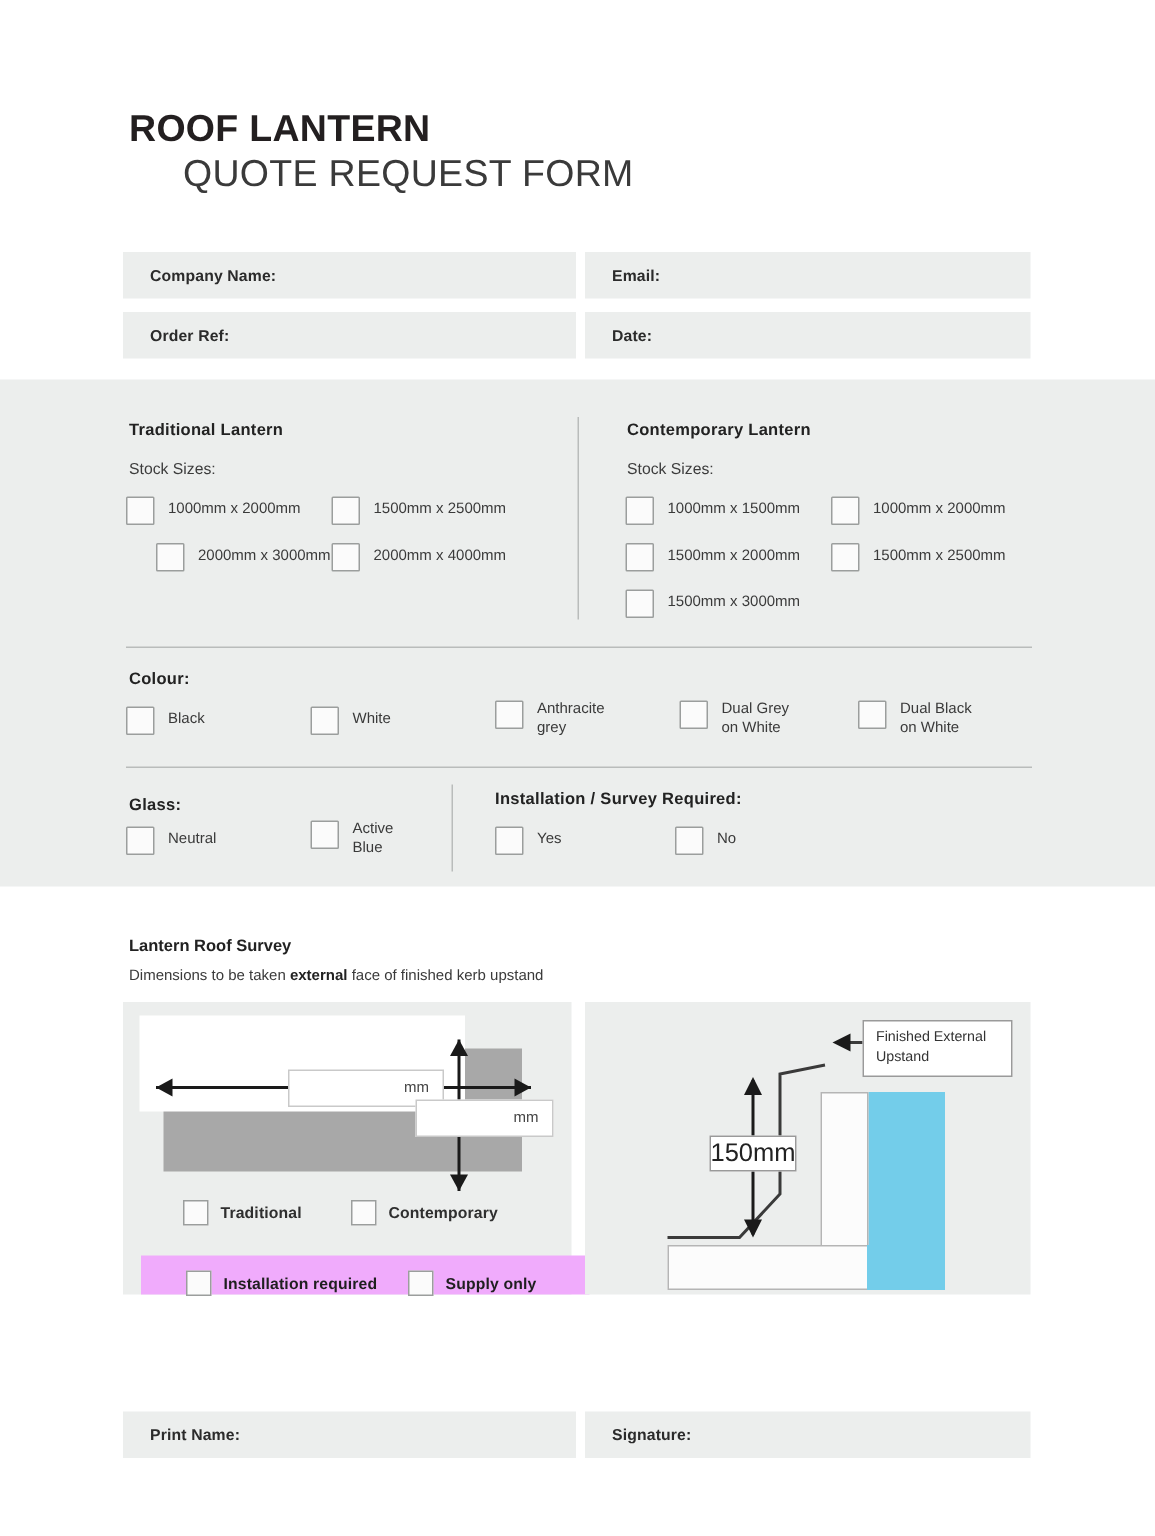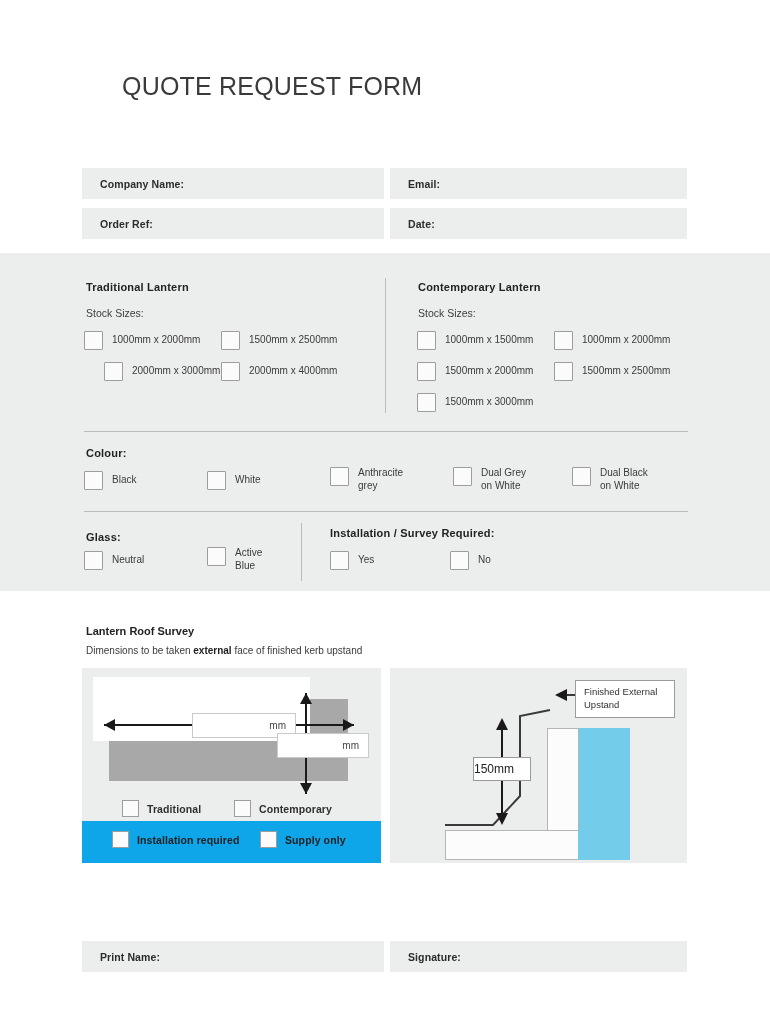--- a/index.html
+++ b/index.html
@@ -67,49 +67,50 @@
   
   .plan-outer { position:absolute; left:27px; top:31px; width:239px; height:82px; background:#a8a8a8; }
   .plan-inner { position:absolute; left:11px; top:9px; width:217px; height:64px; background:#ffffff; }
 
   .mmbox {
     position:absolute; background:#fff; border:1px solid #c9c9c9;
     font-size:10px; color:#444; display:flex; align-items:center;
     justify-content:flex-end; padding-right:9px;
   }
 
-  .blue-strip { position:absolute; left:0; bottom:0; width:100%; height:42px; background:#0ea5e9; }
+  .blue-strip { position:absolute; left:12px; bottom:0; width:100%; height:26px; background:#f0abfc; }
 
   .diag-cb {
     width:17px; height:17px; background:#fbfbfb; border:1px solid #9b9e9d; flex:0 0 auto;
   }
   .diag-cb-lab { font-size:10.5px; color:#2f2f2f; margin-left:8px; letter-spacing:.1px;font-weight:bold; }
   .diag-cb-lab.bold { font-weight:700; color:#1f1f1f; }
   .diag-cbrow { position:absolute; display:flex; align-items:center; }
 
   
   .callout {
     position:absolute; background:#fff; border:1px solid #9a9a9a;
     font-size:9.5px; color:#333; padding:5px 7px 5px 8px; line-height:1.35;
   }
   .slab { position:absolute; background:#fcfcfc; border:1px solid #b5b5b5; }
   .bluewall { position:absolute; background:#73cdea; }
   .dimbox {
     position:absolute; background:#fff; border:1px solid #9a9a9a;
-    font-size:12px; color:#222; display:flex; align-items:center; 
+    font-size:17px; color:#222; display:flex; align-items:center; justify-content:center;
   }
   svg { display:block; overflow:visible; }
 </style>
 </head>
 <body>
 
 <div class="page">
 
   <div class="header">
     <div class="title-wrap">
+      <div class="title-main">ROOF LANTERN</div>
       <div class="title-sub">QUOTE REQUEST FORM</div>
     </div>
 
   </div>
 
   <div class="bar" style="left:82px; top:168px; width:302px;">
     <span class="bar-label">Company Name:</span>
   </div>
   <div class="bar" style="left:390px; top:168px; width:297px;">
     <span class="bar-label">Email:</span>

